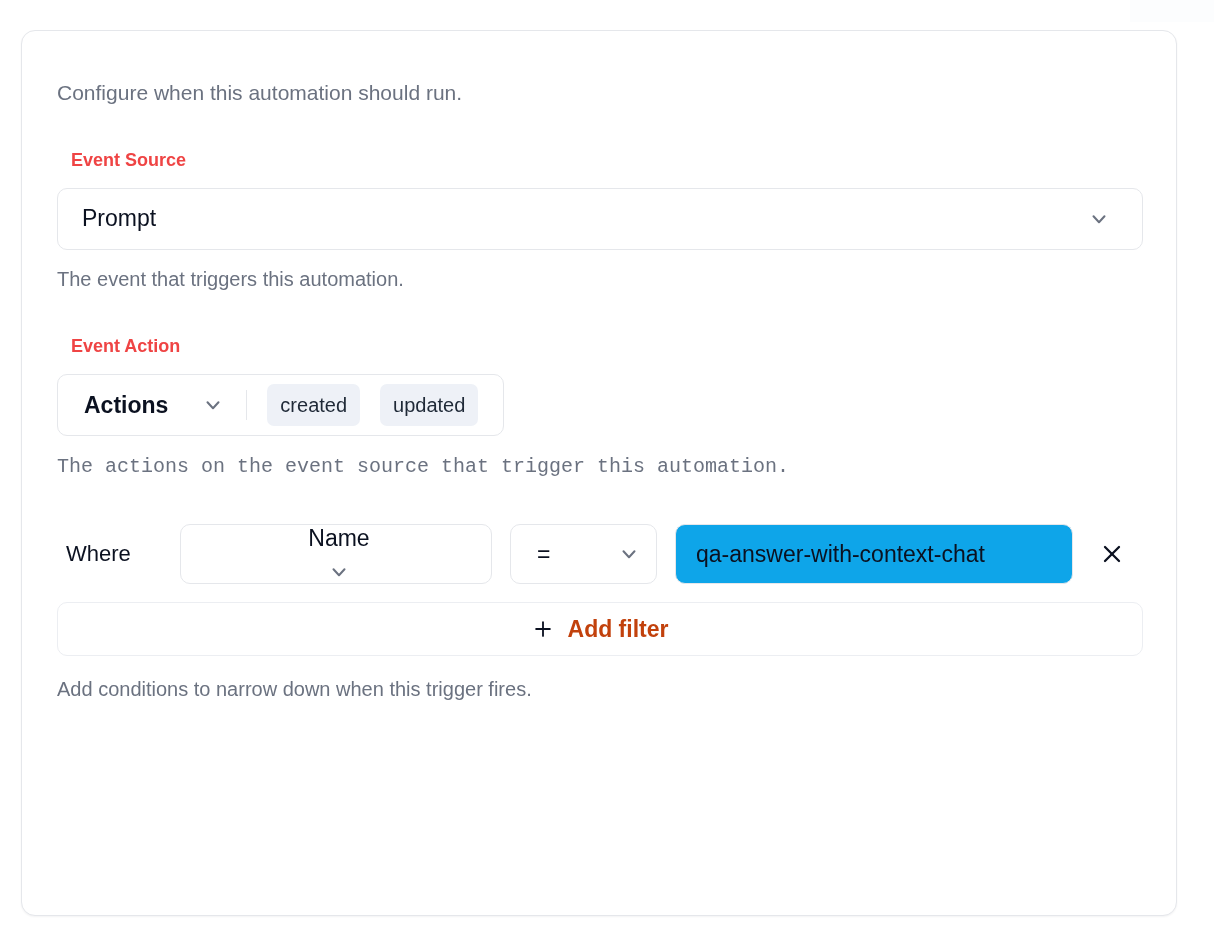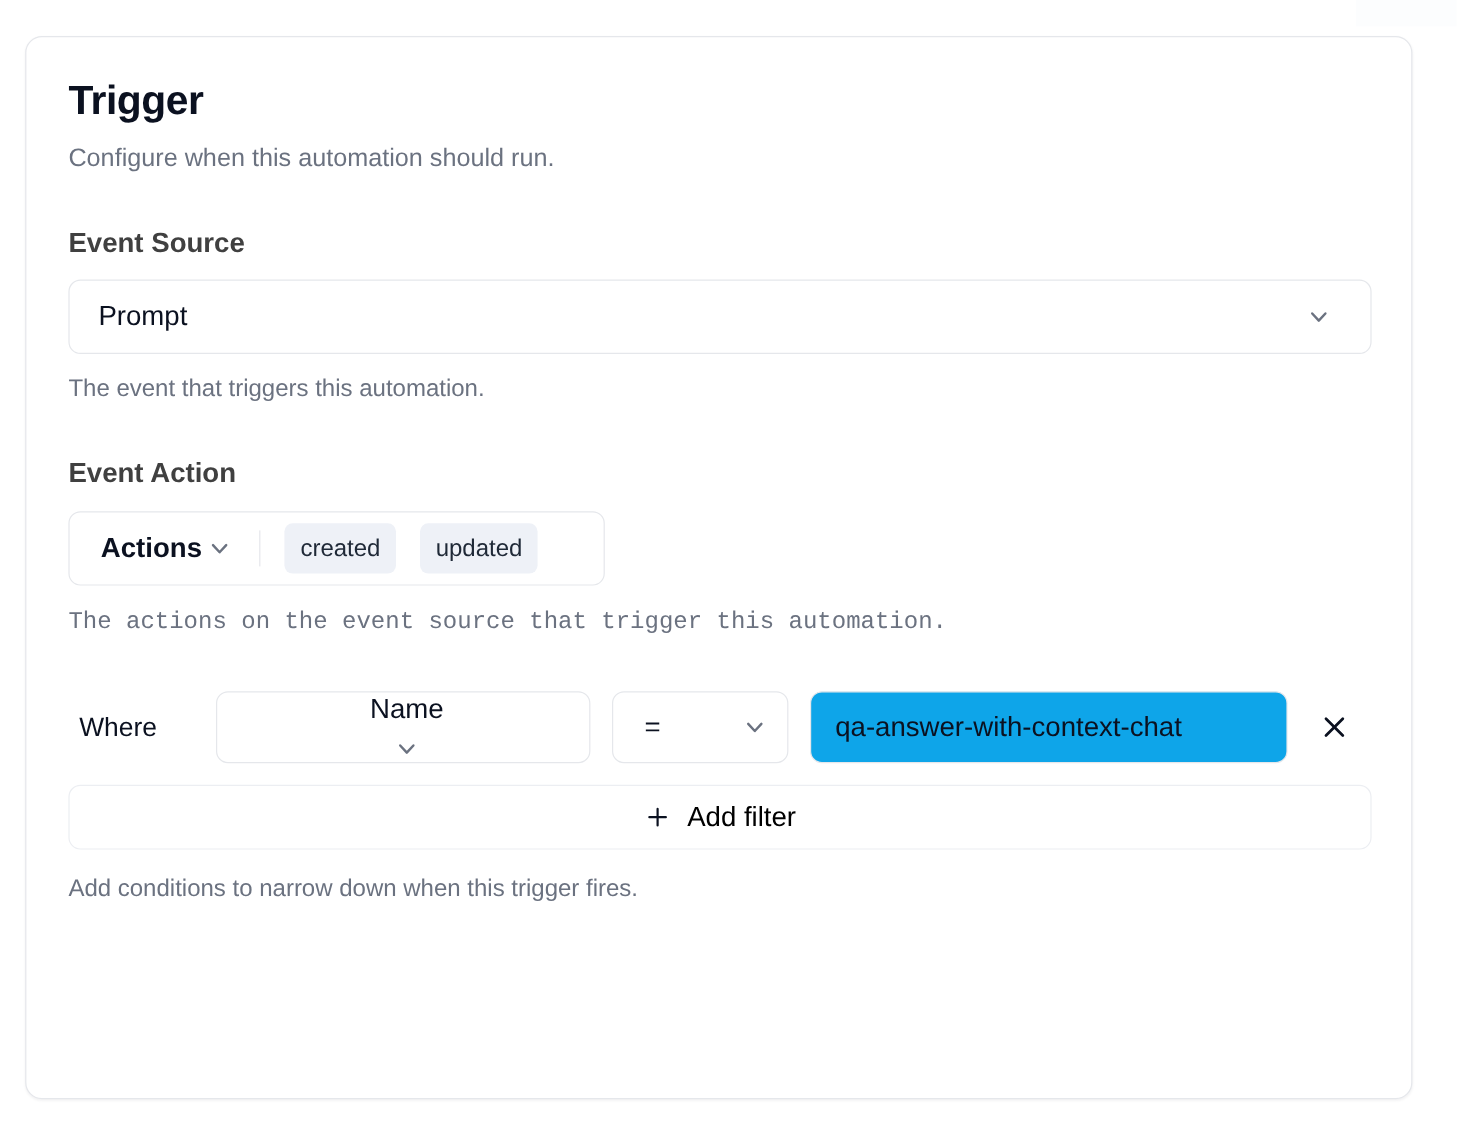--- a/index.html
+++ b/index.html
@@ -47,24 +47,25 @@
   }
   .card-subtitle {
     font-size: 21px;
     font-weight: 400;
     color: #6b7280;
     line-height: 1.3;
     margin: 14px 0 0 0;
   }
 
   .field-label {
-    font-size: 23px;
+    font-size: 18px;
     font-weight: 700;
-    color: #404040;
+    color: #ef4444;
     line-height: 1.2;
+    margin-left: 14px;
   }
   .help-text {
     font-size: 20px;
     font-weight: 400;
     color: #6b7280;
     line-height: 1.3;
   }
 
   
   .section-event-source { margin-top: 44px; }
@@ -111,21 +112,21 @@
     margin-top: 17px;
     height: 62px;
     width: 447px;
     padding: 0 0 0 26px;
     gap: 0;
     cursor: pointer;
   }
   .ea-trigger {
     display: flex;
     align-items: center;
-    gap: 4px;
+    gap: 34px;
     cursor: pointer;
   }
   .ea-label {
     font-size: 23px;
     font-weight: 700;
     color: #0b1120;
   }
   .ea-divider {
     width: 1px;
     height: 30px;
@@ -229,22 +230,22 @@
     border-radius: 10px;
     display: flex;
     align-items: center;
     justify-content: center;
     gap: 14px;
     cursor: pointer;
     font-family: "Liberation Sans", sans-serif;
   }
   .add-filter-label {
     font-size: 23px;
-    font-weight: 400;
-    color: #000000;
+    font-weight: 700;
+    color: #c2410c;
   }
   .plus-icon {
     width: 22px;
     height: 22px;
     display: inline-block;
     color: #0b1120;
   }
   .plus-icon svg { display: block; width: 100%; height: 100%; }
 
   .help-under-filter { margin-top: 20px; }
@@ -262,21 +263,20 @@
 </style>
 </head>
 <body>
 
 <div class="page">
 
   <div class="corner-artifact"></div>
 
   <section class="trigger-card">
 
-    <h1 class="card-title">Trigger</h1>
     <p class="card-subtitle">Configure when this automation should run.</p>
 
     <div class="section-event-source">
       <div class="field-label">Event Source</div>
 
       <div class="control event-source-select">
         <span class="event-source-value">Prompt</span>
         <span class="chevron">
           <svg viewBox="0 0 24 24" fill="none" stroke="#6b7280" stroke-width="2.2" stroke-linecap="round" stroke-linejoin="round">
             <polyline points="6 9 12 15.5 18 9"></polyline>

